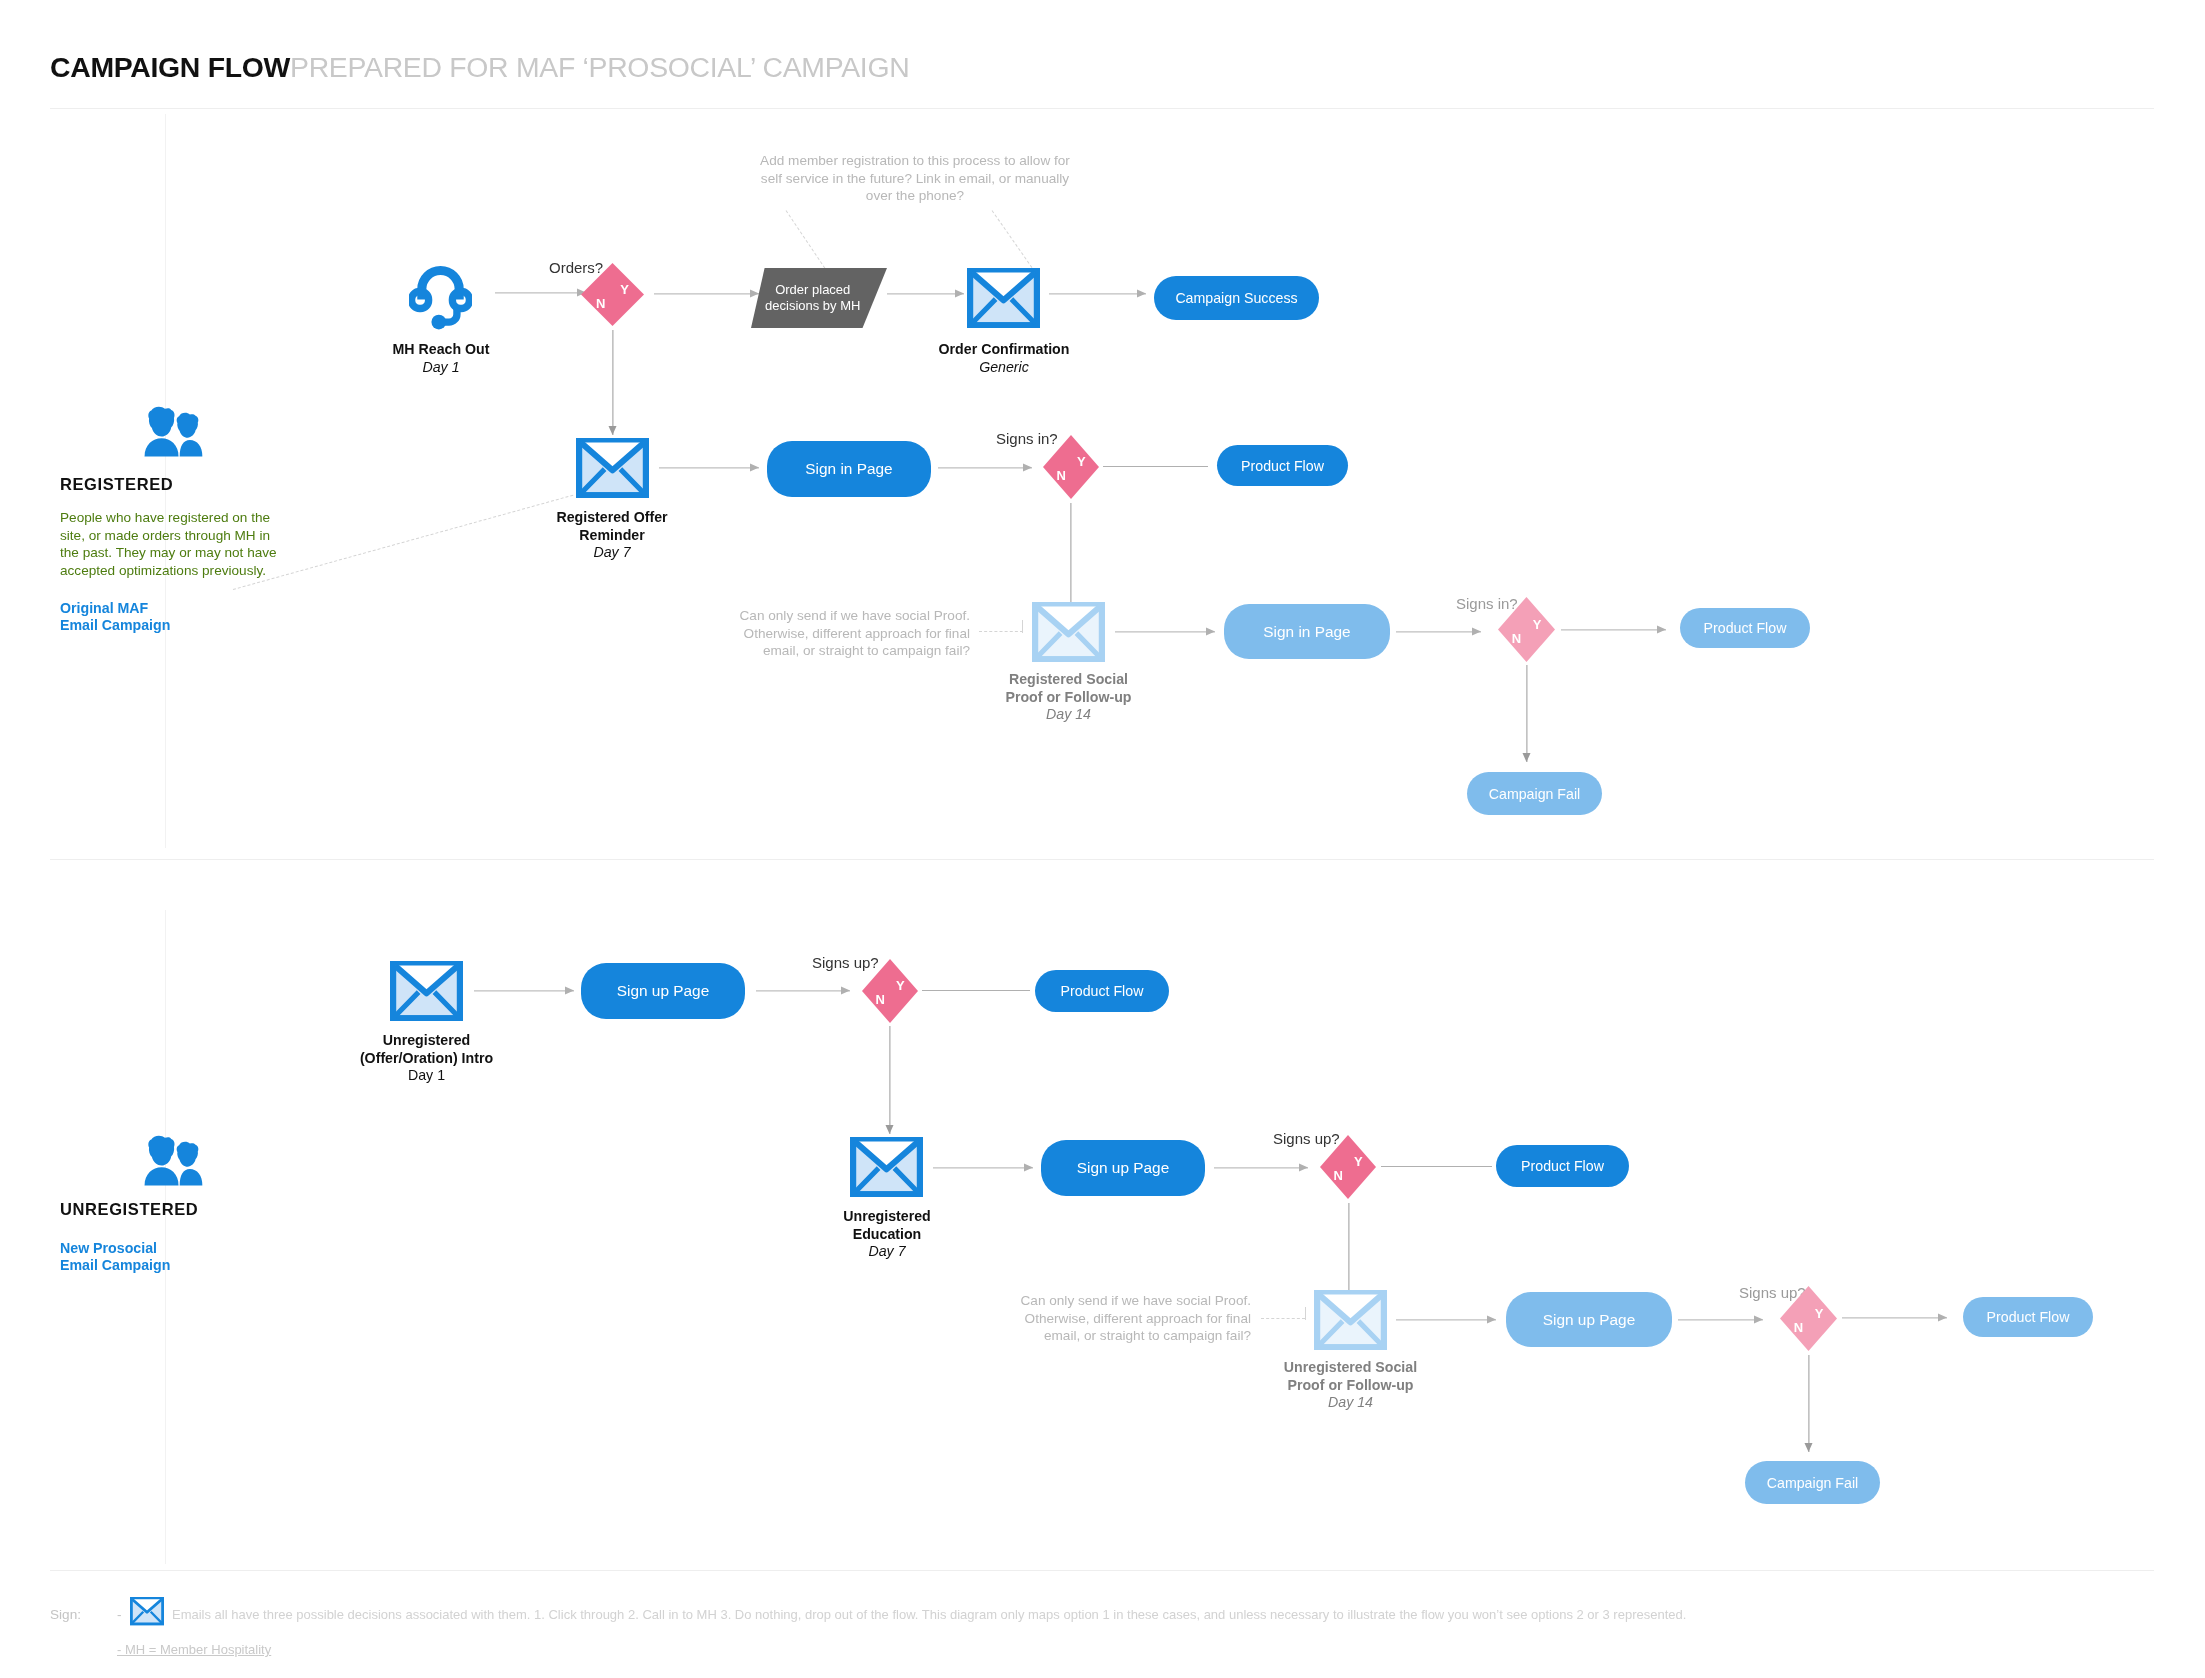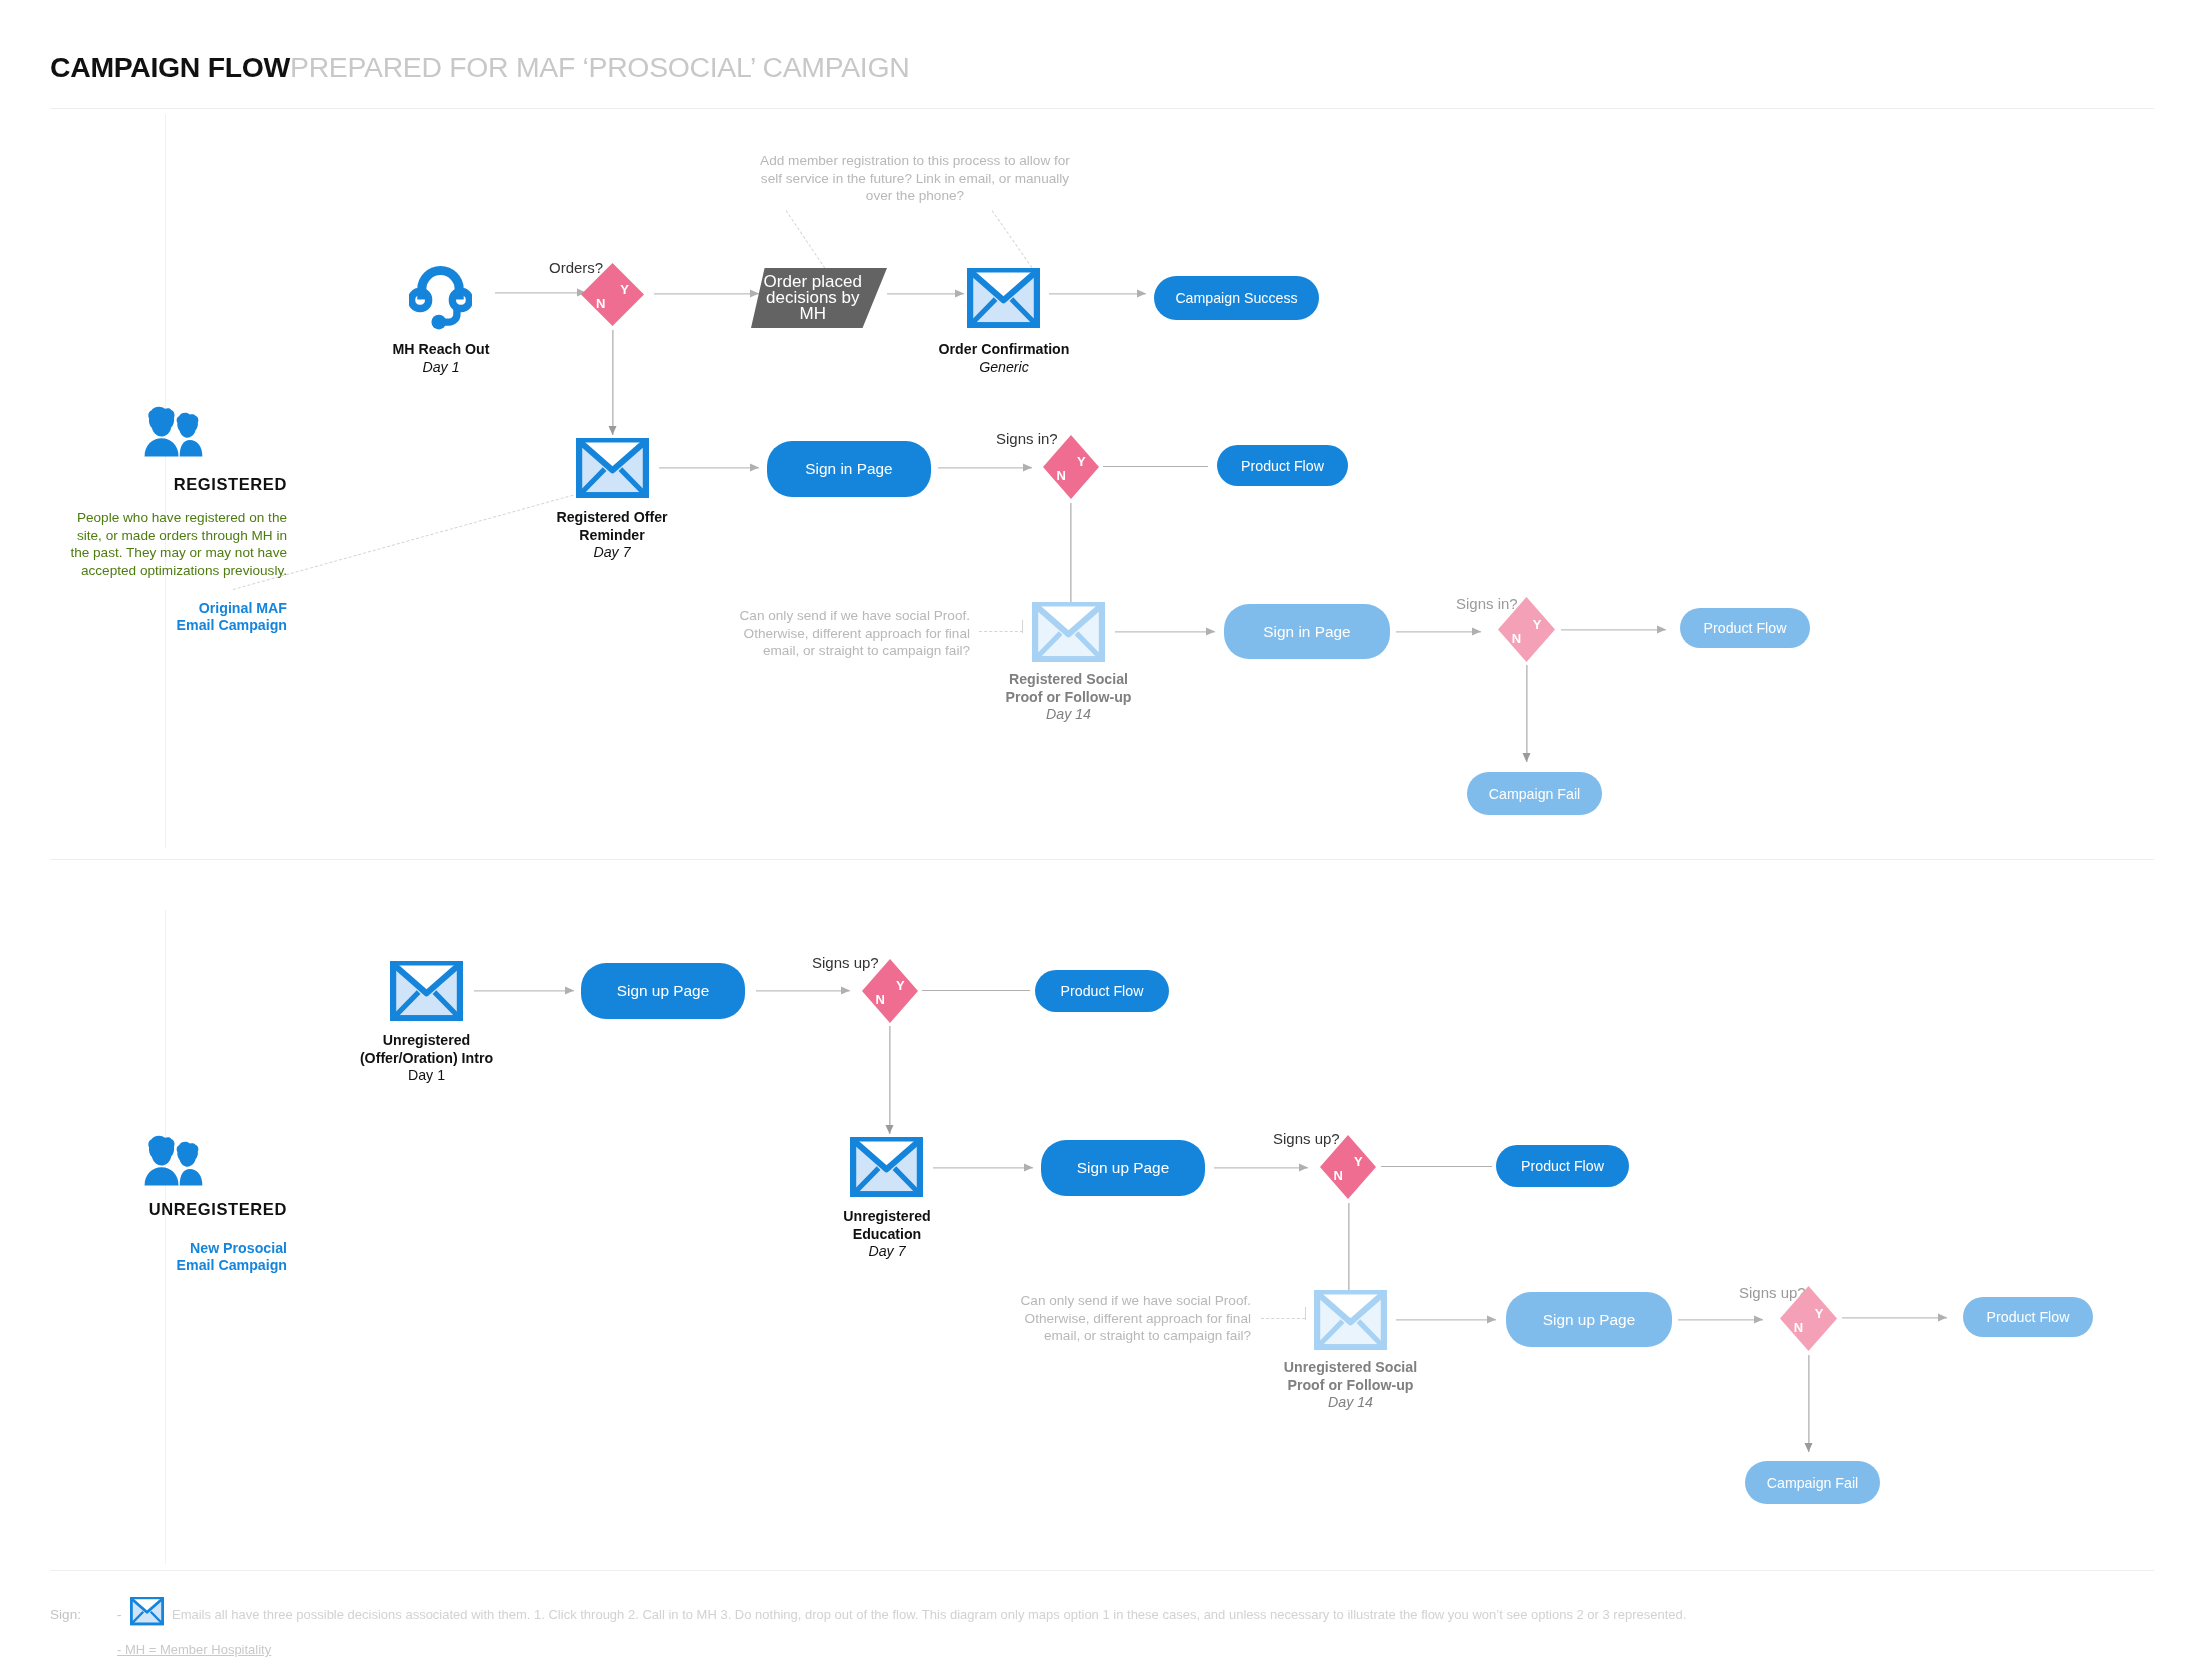--- a/index.html
+++ b/index.html
@@ -83,21 +83,21 @@
   
   .trap { position:absolute; }
   .trap .shape {
     position:absolute; left:0; top:0; width:100%; height:100%;
     background:#636363;
     clip-path:polygon(10% 0%, 100% 0%, 82% 100%, 0% 100%);
   }
   .trap .txt {
     position:absolute; left:0; top:0; width:100%; height:100%;
     display:flex; align-items:center; justify-content:center;
-    color:#ffffff; font-size:17px; line-height:16px; text-align:center;
+    color:#ffffff; font-size:13px; line-height:16px; text-align:center;
     padding-right:12.5px; box-sizing:border-box;
   }
 
   
   .harrow, .varrow { position:absolute; }
   .harrow .ln { position:absolute; left:0; top:50%; height:1.1px; width:100%; background:#b0b0b0; transform:translateY(-0.6px); }
   .harrow .hd {
     position:absolute; right:0; top:50%; width:0; height:0;
     border-top:4.5px solid transparent; border-bottom:4.5px solid transparent;
     border-left:9px solid #b0b0b0; transform:translateY(-4.5px);
@@ -118,21 +118,21 @@
     position:absolute; color:#b8b8b8; font-size:13.6px; line-height:17.6px;
     text-align:center;
   }
   .annot.right { text-align:right; }
 
   
   .dcap { position:absolute; color:#333333; font-size:15px; white-space:nowrap; }
   .dcap.faded { color:#9a9a9a; }
 
   
-  .aud { position:absolute; width:227px; text-align:right; }
+  .aud { position:absolute; width:227px; text-align:left; }
   .aud .title { font-size:16.5px; font-weight:bold; color:#111111; letter-spacing:0.6px; margin-top:8px; }
   .aud .desc { font-size:13.6px; line-height:17.6px; color:#4d7c0f; margin-top:15px; }
   .aud .camp { font-size:14.2px; line-height:17.6px; font-weight:bold; color:#1585DC; margin-top:20.5px; }
 
   
   #notes { position:absolute; left:50px; top:1604px; }
   #notes .lbl { position:absolute; left:0; top:3.4px; font-size:13.6px; color:#c4c4c4; }
   #notes .dash1 { position:absolute; left:67px; top:3.4px; font-size:13.6px; color:#c4c4c4; }
   #notes .envmini { position:absolute; left:80px; top:-6.8px; }
   #notes .txt1 { position:absolute; left:122px; top:3.4px; font-size:13px; color:#d2d2d2; white-space:nowrap; }

